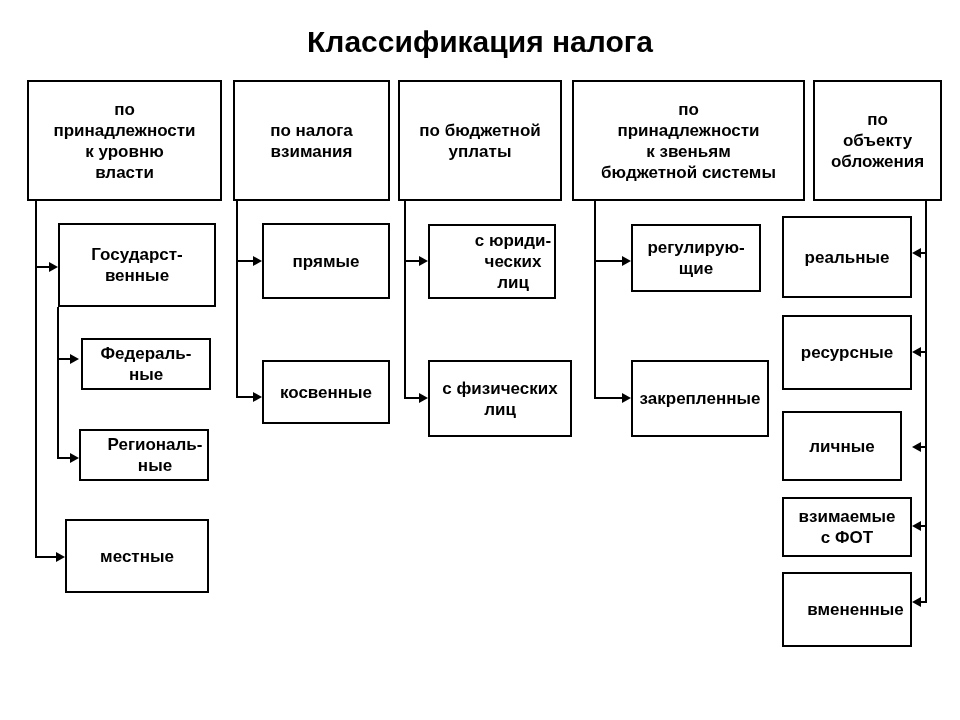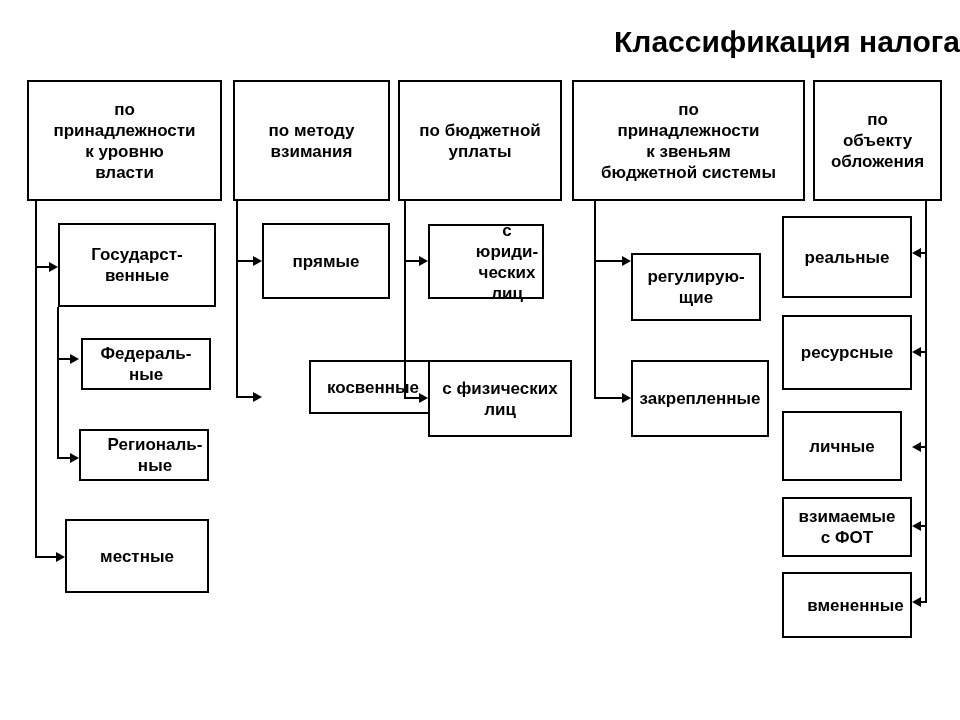--- a/index.html
+++ b/index.html
@@ -6,21 +6,21 @@
   .canvas{
     position:relative;
     width:960px;height:720px;
     background:#ffffff;
     font-family:"Liberation Sans", sans-serif;
     color:#000;
     overflow:hidden;
   }
   .title{
     position:absolute;left:0;top:24px;width:960px;
-    text-align:right;
+    text-align:center;
     font-size:30px;font-weight:bold;line-height:36px;
   }
   .box{
     position:absolute;box-sizing:border-box;
     border:2px solid #000;background:#fff;
     display:flex;align-items:center;justify-content:center;
     text-align:center;white-space:pre-line;
     font-size:17px;font-weight:bold;line-height:21px;
     padding:2px;
   }
@@ -34,58 +34,58 @@
 <body>
 
 <div class="canvas">
 
   <div class="title">Классификация налога</div>
 
   <div class="box" style="left:27px;top:80px;width:195px;height:121px;">по
 принадлежности
 к уровню
 власти</div>
-  <div class="box" style="left:233px;top:80px;width:157px;height:121px;">по методу
+  <div class="box" style="left:233px;top:80px;width:157px;height:121px;">по налога
 взимания</div>
   <div class="box" style="left:398px;top:80px;width:164px;height:121px;">по бюджетной
 уплаты</div>
   <div class="box" style="left:572px;top:80px;width:233px;height:121px;">по
 принадлежности
 к звеньям
 бюджетной системы</div>
   <div class="box" style="left:813px;top:80px;width:129px;height:121px;">по
 объекту
 обложения</div>
 
   <div class="box" style="left:58px;top:223px;width:158px;height:84px;">Государст-
 венные</div>
   <div class="box" style="left:81px;top:338px;width:130px;height:52px;">Федераль-
 ные</div>
   <div class="box" style="left:79px;top:429px;width:130px;height:52px;padding-left:24px;">Региональ-
 ные</div>
   <div class="box" style="left:65px;top:519px;width:144px;height:74px;">местные</div>
 
   <div class="box" style="left:262px;top:223px;width:128px;height:76px;text-align:right;">прямые</div>
-  <div class="box" style="left:262px;top:360px;width:128px;height:54px;margin-left:47px;">косвенные</div>
+  <div class="box" style="left:262px;top:360px;width:128px;height:64px;">косвенные</div>
 
-  <div class="box" style="left:428px;top:224px;width:116px;height:75px;padding-left:44px;">с юриди-
+  <div class="box" style="left:428px;top:224px;width:128px;height:75px;padding-left:44px;">с юриди-
 ческих лиц</div>
   <div class="box" style="left:428px;top:360px;width:144px;height:77px;">с физических
 лиц</div>
 
-  <div class="box" style="left:631px;top:224px;width:130px;height:68px;margin-top:29px;">регулирую-
+  <div class="box" style="left:631px;top:224px;width:130px;height:68px;">регулирую-
 щие</div>
   <div class="box" style="left:631px;top:360px;width:138px;height:77px;">закрепленные</div>
 
   <div class="box" style="left:782px;top:216px;width:130px;height:82px;">реальные</div>
   <div class="box" style="left:782px;top:315px;width:130px;height:75px;">ресурсные</div>
   <div class="box" style="left:782px;top:411px;width:120px;height:70px;">личные</div>
   <div class="box" style="left:782px;top:497px;width:130px;height:60px;">взимаемые
 с ФОТ</div>
-  <div class="box" style="left:782px;top:572px;width:130px;height:66px;padding-left:19px;">вмененные</div>
+  <div class="box" style="left:782px;top:572px;width:130px;height:75px;padding-left:19px;">вмененные</div>
 
   <div class="vl" style="left:35px;top:201px;width:2px;height:357px;"></div>
   <div class="hl" style="left:35px;top:266px;width:20px;height:2px;"></div>
   <div class="ar r" style="left:49px;top:262px;"></div>
   <div class="hl" style="left:35px;top:556px;width:27px;height:2px;"></div>
   <div class="ar r" style="left:56px;top:552px;"></div>
   <div class="vl" style="left:57px;top:307px;width:2px;height:152px;"></div>
   <div class="hl" style="left:57px;top:358px;width:19px;height:2px;"></div>
   <div class="ar r" style="left:70px;top:354px;"></div>
   <div class="hl" style="left:57px;top:457px;width:19px;height:2px;"></div>

